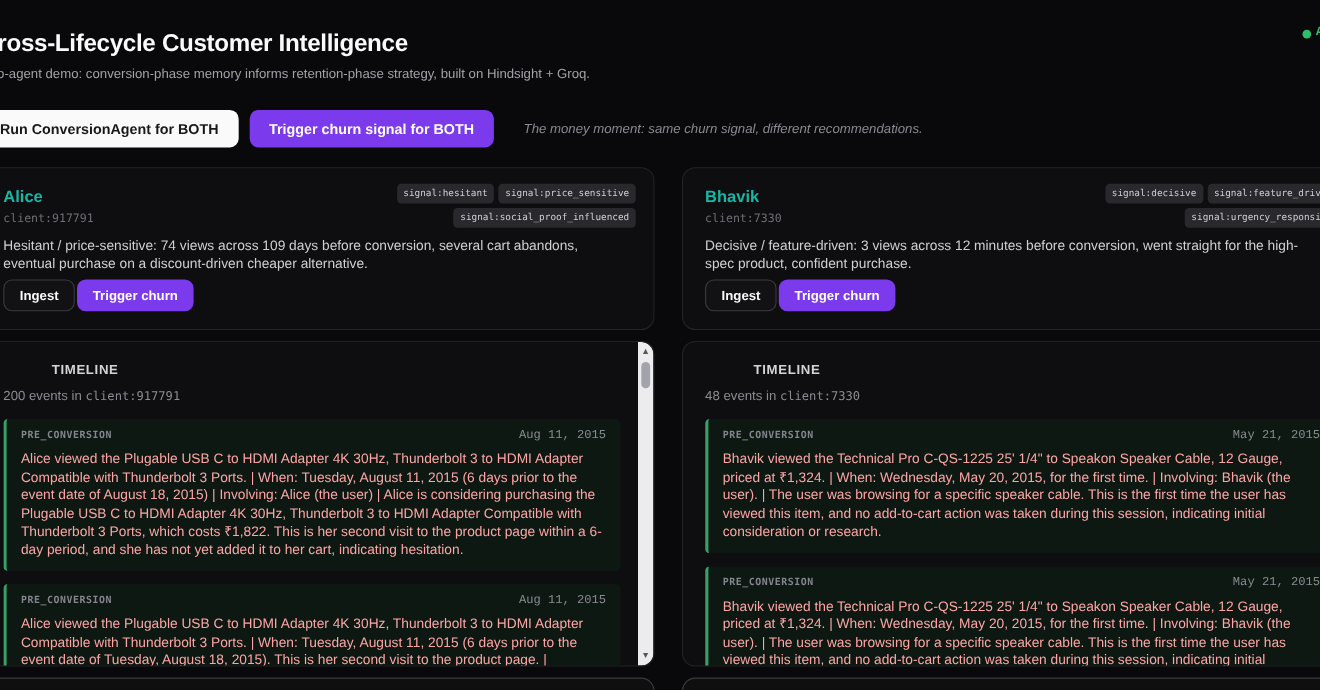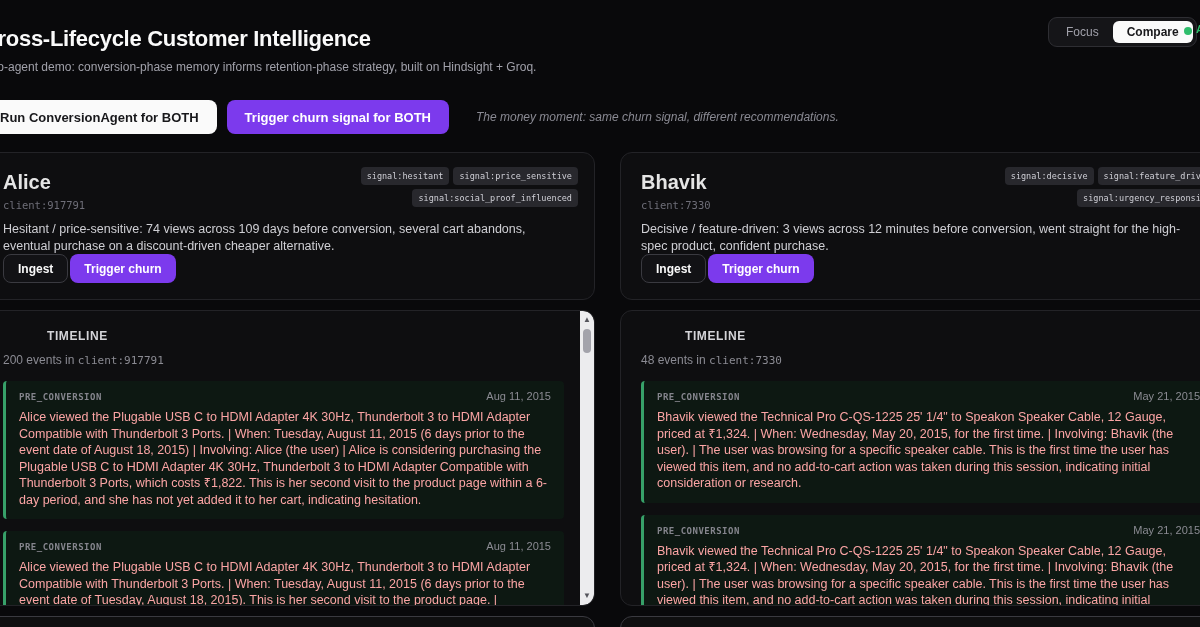--- a/index.html
+++ b/index.html
@@ -25,21 +25,21 @@
        padding:0 18px;cursor:pointer;font-family:inherit;}
   .btn-white{background:#fafafa;color:#18181b;}
   .btn-purple{background:#7c3aed;color:#ffffff;}
   .note{font-size:12px;font-style:italic;color:#8a8a93;margin-left:17px;}
 
   
   .card{position:absolute;background:#0e0e10;border:1px solid #232327;border-radius:12px;box-sizing:border-box;}
   .profile-card{top:152px;height:148px;padding:18px 20px;}
   .col-left{left:0;width:613px;}
   .col-right{left:638px;width:614px;}
-  .cust-name{font-size:20px;font-weight:700;color:#e5e5e5;}
+  .cust-name{font-size:15px;font-weight:700;color:#14b8a6;}
   .client-id{font-size:10.5px;color:#6e6e78;margin-top:5px;}
   .badges{position:absolute;top:14px;right:16px;width:220px;display:flex;flex-wrap:wrap;
           justify-content:flex-end;gap:4px;}
   .badge{background:#28282d;color:#cfcfd6;border-radius:4px;font-size:8.5px;
          padding:4px 6px;white-space:nowrap;}
   .cust-desc{font-size:12.5px;line-height:1.35;color:#cfcfd4;margin-top:10px;max-width:560px;}
   .card-actions{position:absolute;left:20px;bottom:16px;display:flex;gap:2px;}
   .btn-sm{height:29px;padding:0 14px;font-size:12px;border-radius:8px;font-weight:700;}
   .btn-ghost{background:#121215;color:#fafafa;border:1px solid #3a3a40;}
 
@@ -47,21 +47,21 @@
   .timeline-card{top:310px;height:296px;padding:18px 20px;overflow:hidden;}
   .timeline-card.col-left{padding-right:30px;}
   .tl-heading{font-size:12px;font-weight:700;letter-spacing:0.6px;color:#d4d4d8;margin-left:44px;}
   .tl-count{font-size:12px;color:#8b8b93;margin-top:10px;}
   .tl-count .client-ref{font-size:11px;color:#8b8b93;}
   .events{margin-top:14px;}
   .event{border-left:3px solid #37a169;background:#0d1812;border-radius:4px;
          padding:9px 13px 11px 13px;margin-bottom:12px;}
   .event-head{display:flex;justify-content:space-between;align-items:baseline;}
   .event-type{font-size:9px;letter-spacing:0.5px;color:#85858d;font-weight:bold;}
-  .event-date{font-size:11px;color:#8b8b93;}
+  .event-date{font-size:11px;color:#8b8b93;font-family:Liberation Mono, monospace;}
   .event-text{font-size:12.5px;line-height:16.5px;color:#fca5a5;margin-top:7px;}
 
   
   .scrollbar{position:absolute;top:0;right:0;bottom:0;width:14px;background:#ececee;
              border-radius:0 11px 11px 0;}
   .sb-arrow{position:absolute;left:0;width:14px;text-align:center;font-size:8px;color:#55555c;line-height:10px;}
   .sb-up{top:4px;} .sb-down{bottom:4px;}
   .sb-thumb{position:absolute;top:18px;left:3px;width:8px;height:24px;background:#a3a3ab;border-radius:4px;}
 
   
@@ -69,24 +69,20 @@
         border:1px solid #3a3a40;border-radius:12px 12px 0 0;box-sizing:border-box;}
 </style>
 </head>
 <body>
 
 <div class="page">
 
   <div class="header">
     <h1 class="title">Cross-Lifecycle Customer Intelligence</h1>
     <div class="subtitle">Two-agent demo: conversion-phase memory informs retention-phase strategy, built on Hindsight + Groq.</div>
-  </div>
-  <div class="view-toggle">
-    <div class="toggle-btn">Focus</div>
-    <div class="toggle-btn active">Compare</div>
   </div>
   <div class="status-dot" style="background:#2ebd6b"></div>
   <div class="status-part" style="color:#2ebd6b">A</div>
 
   <div class="actions">
     <button class="btn btn-white">Run ConversionAgent for BOTH</button>
     <button class="btn btn-purple">Trigger churn signal for BOTH</button>
     <span class="note">The money moment: same churn signal, different recommendations.</span>
   </div>
 

